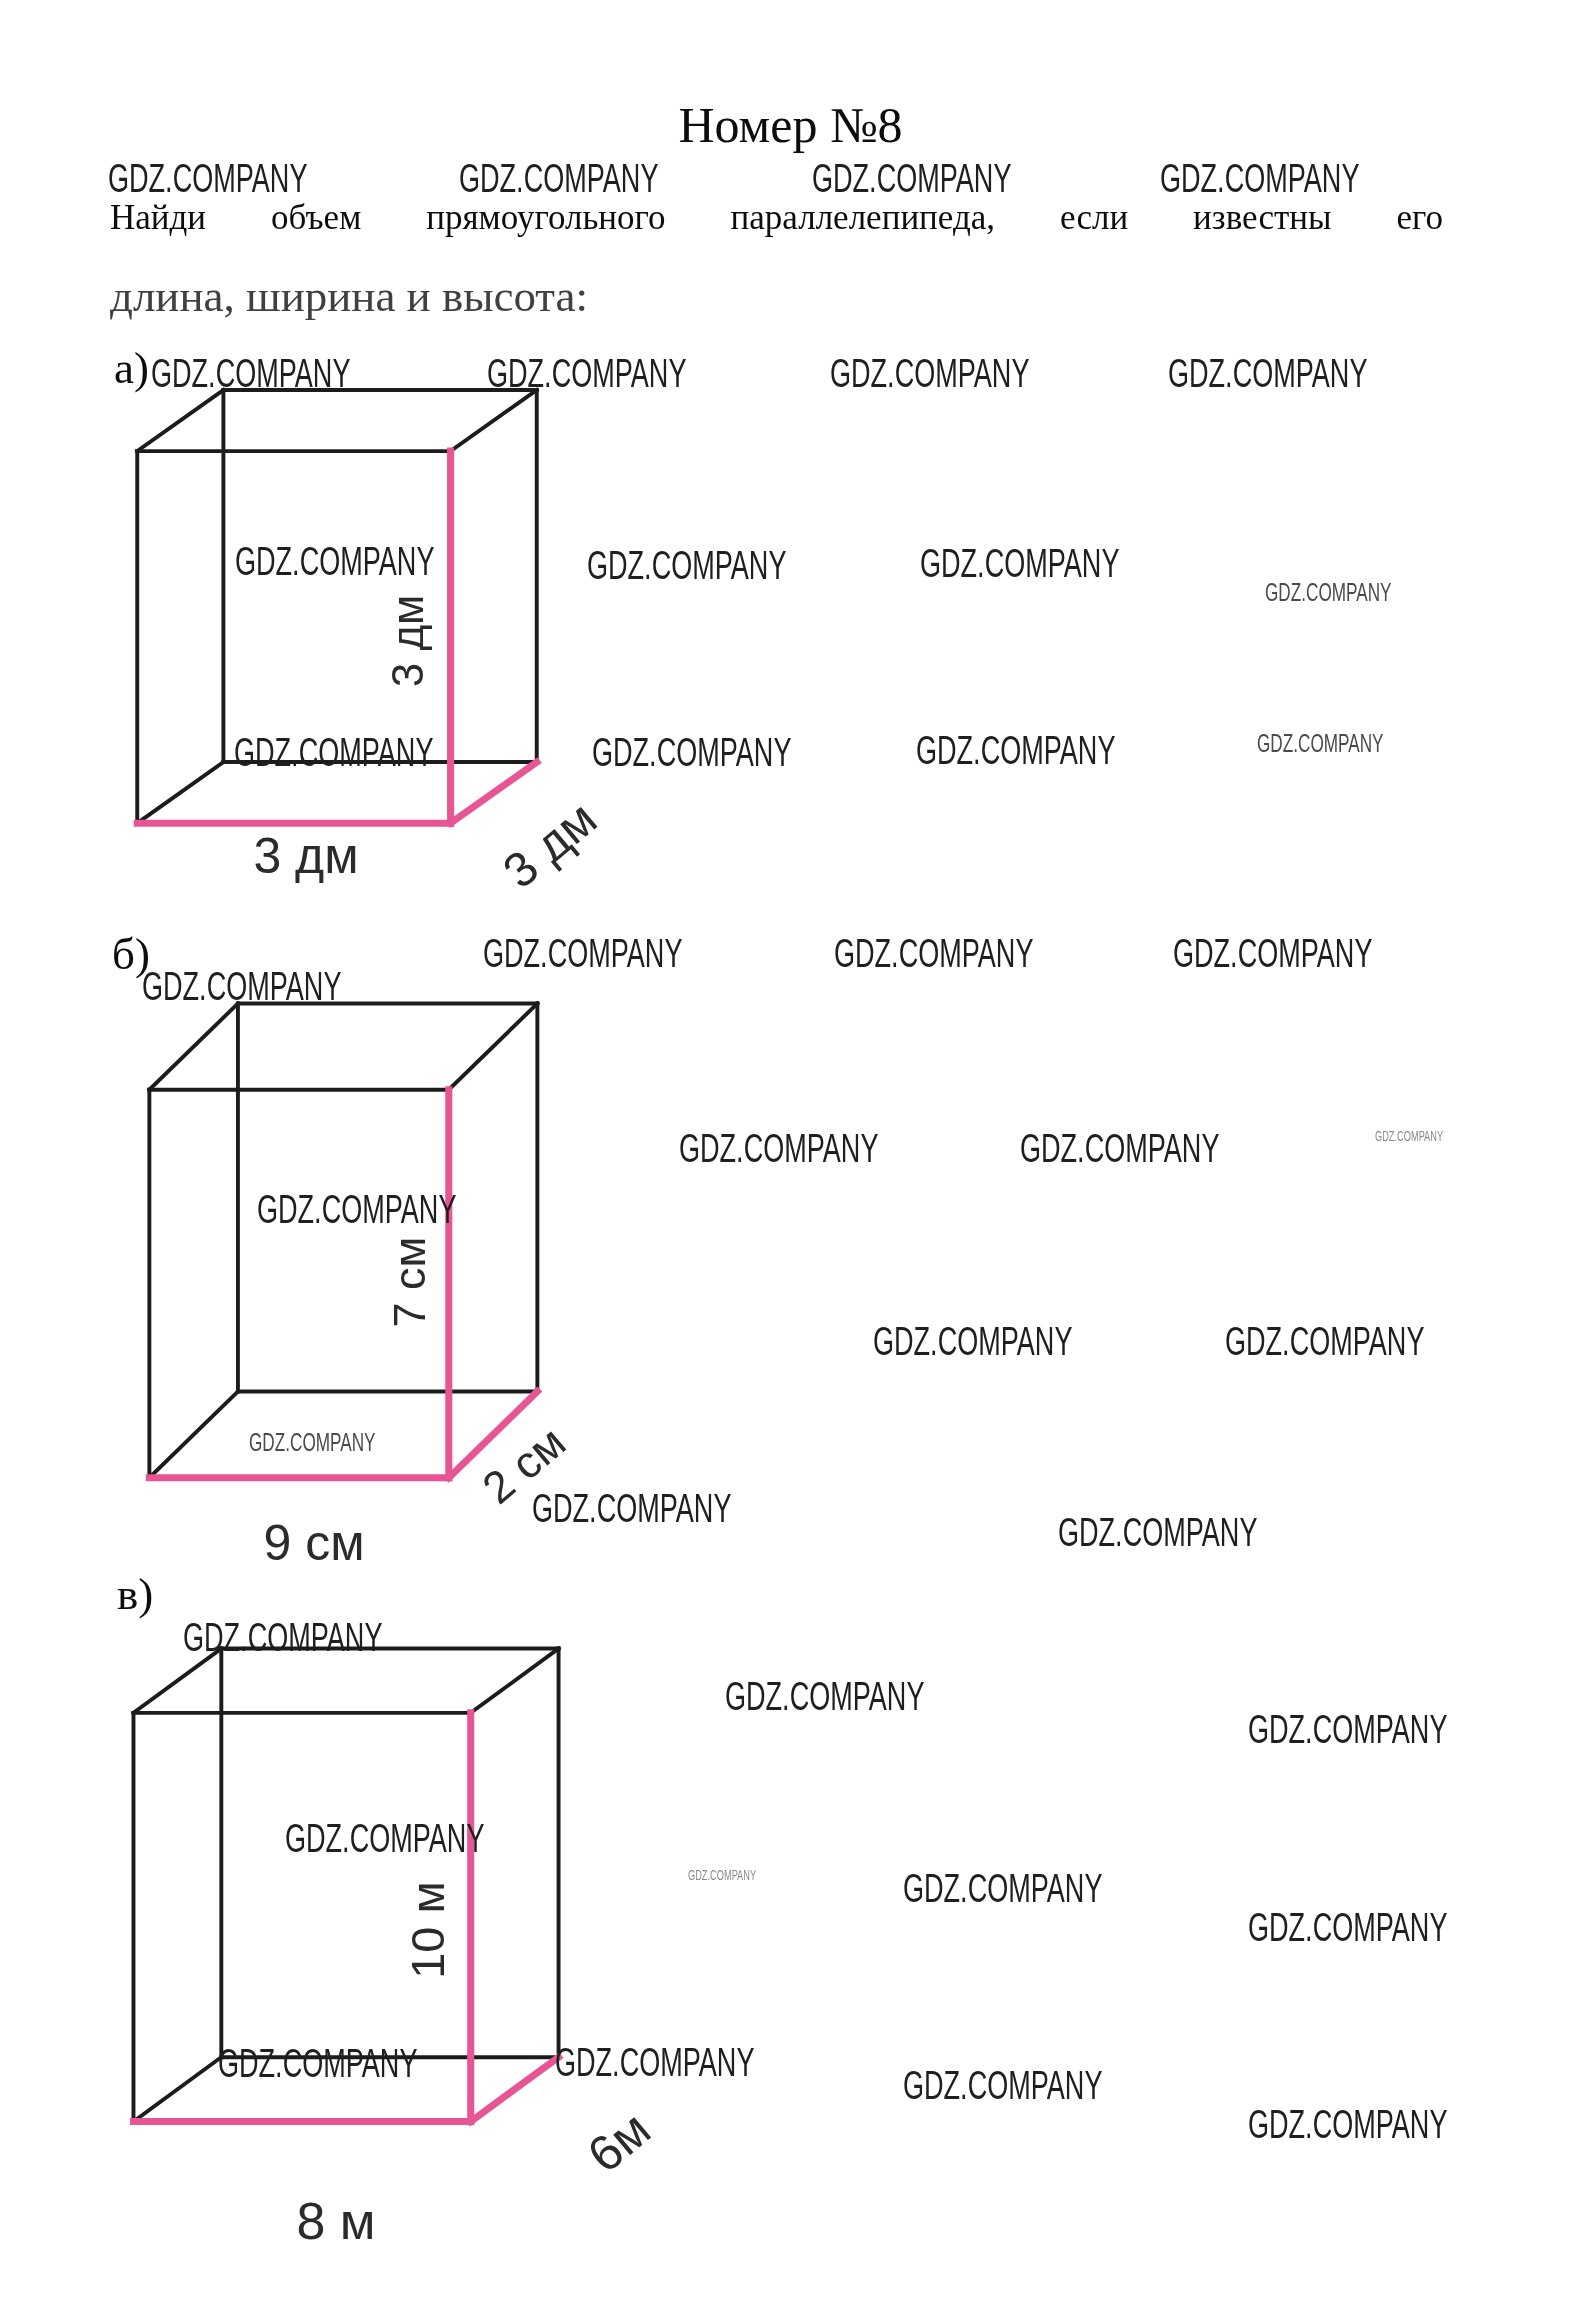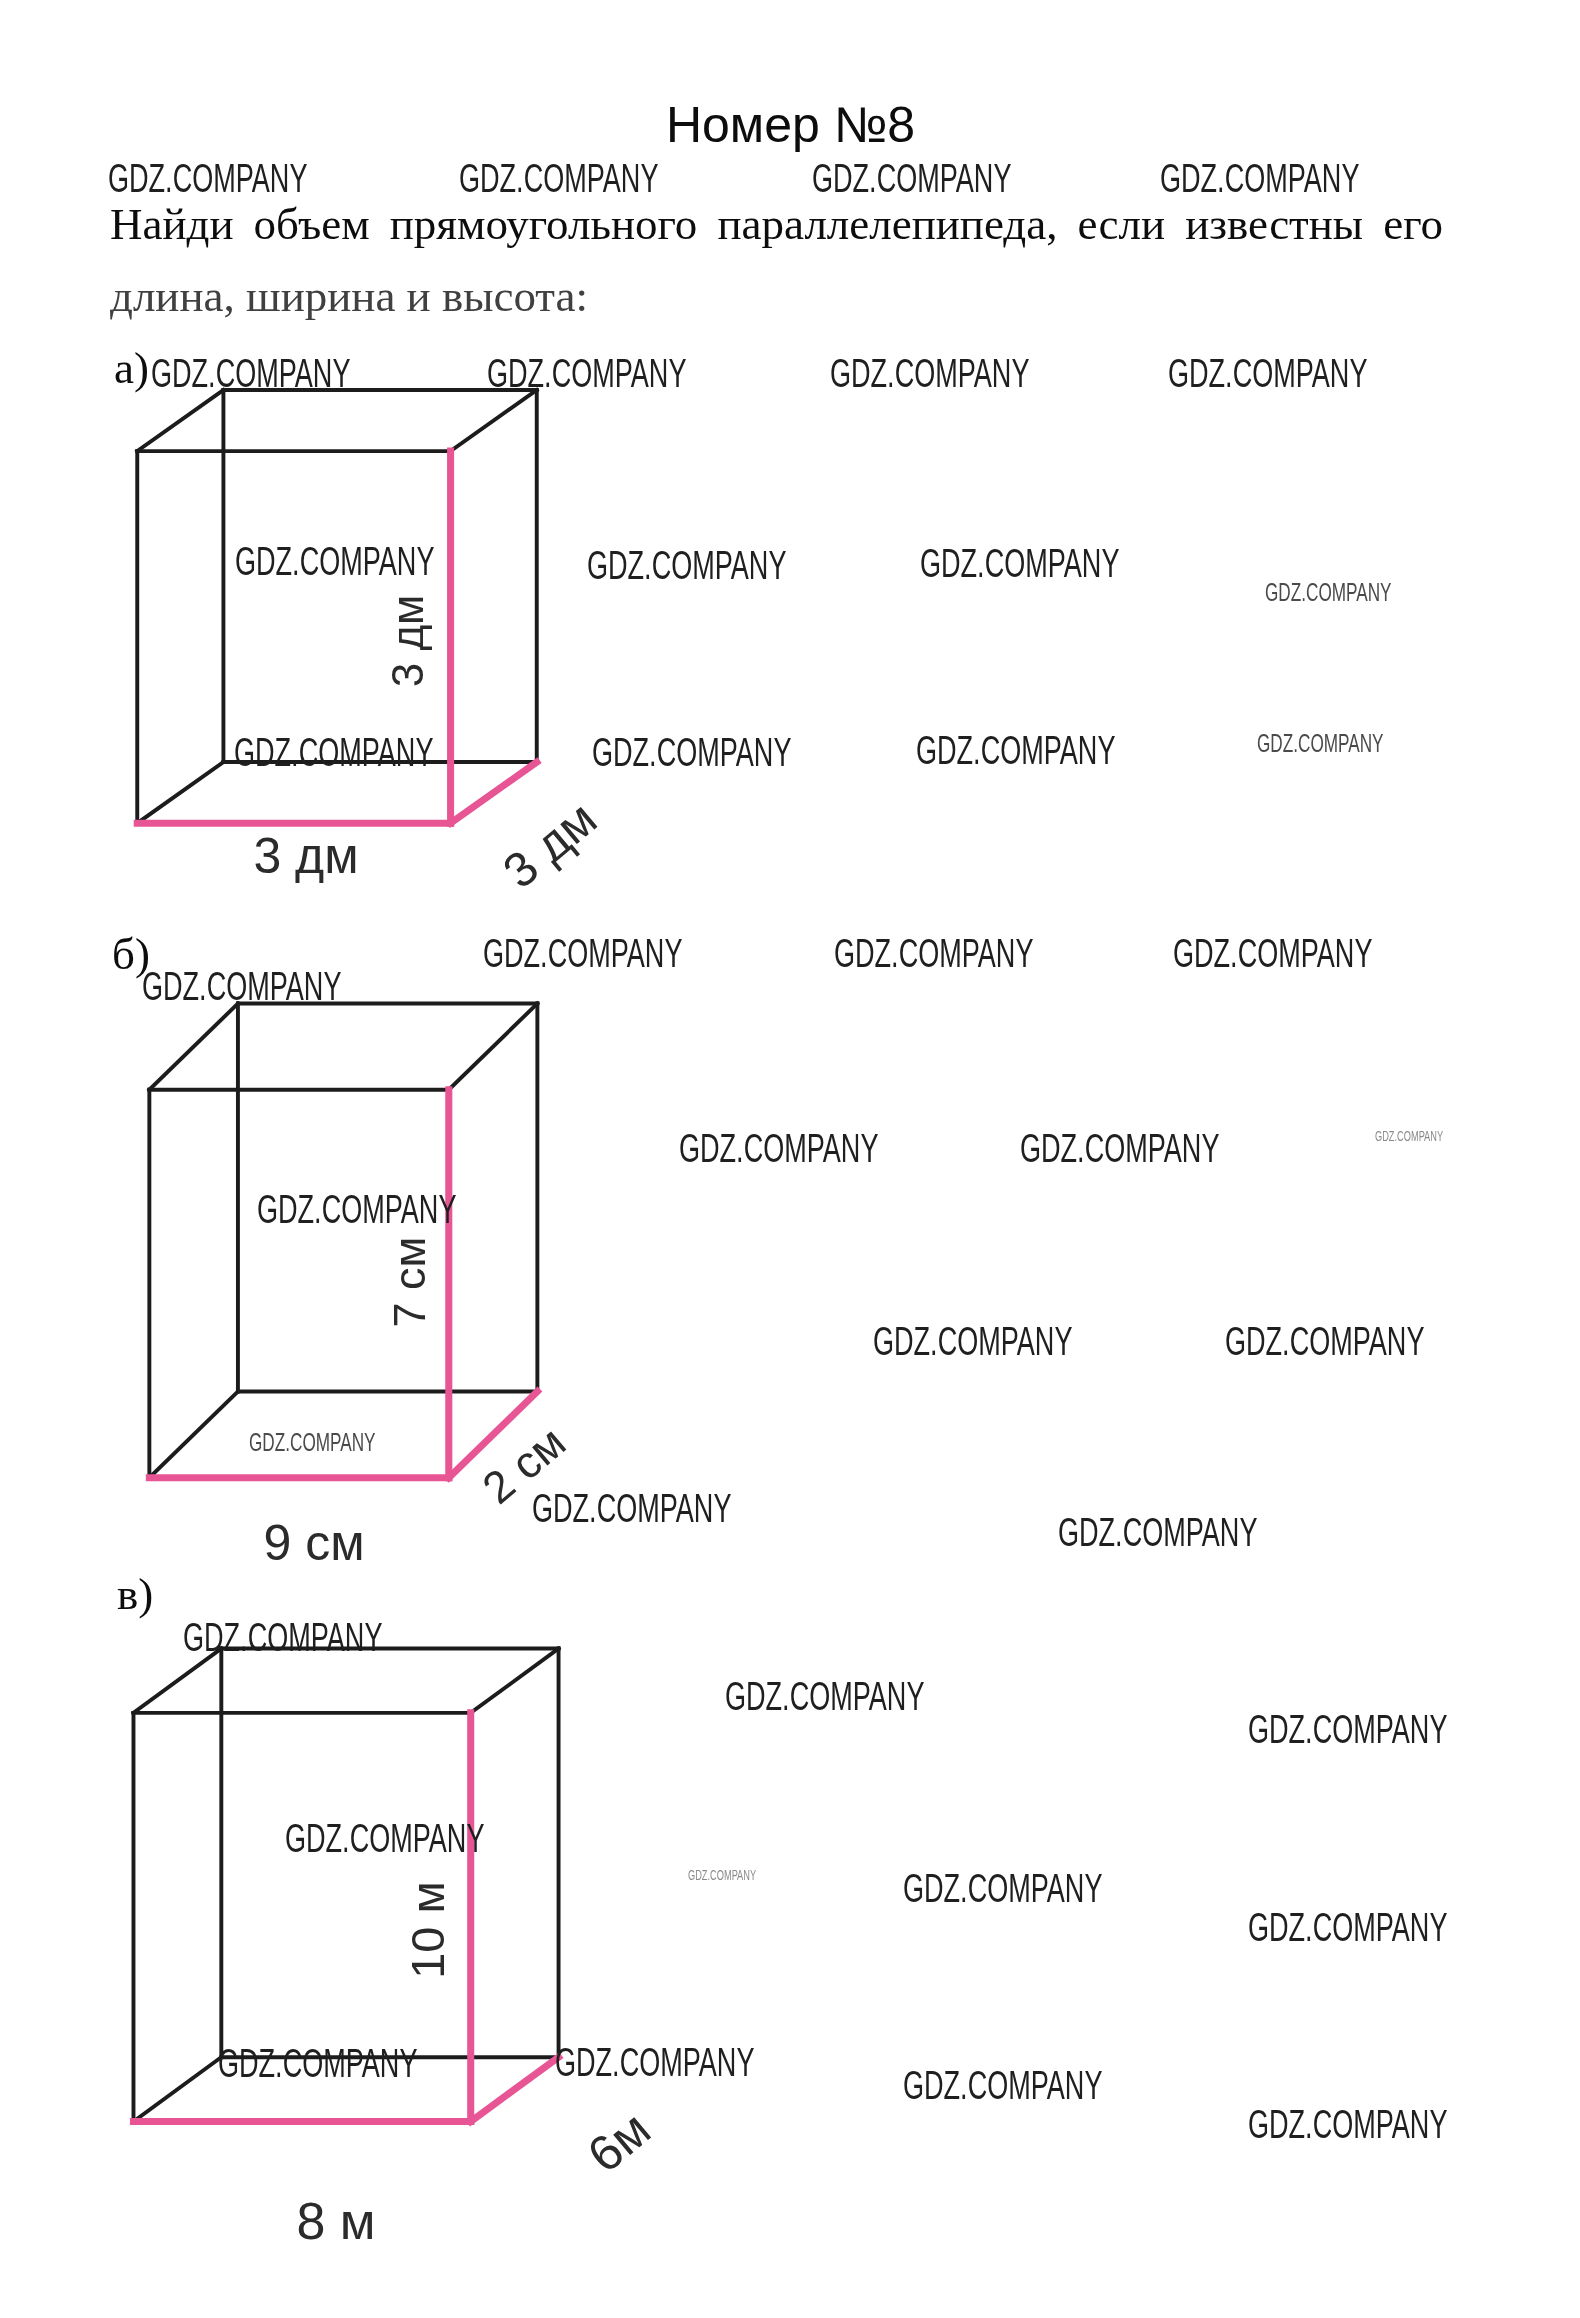--- a/index.html
+++ b/index.html
@@ -11,25 +11,25 @@
     color: #111;
     overflow: hidden;
   }
   .abs { position: absolute; }
 
   
   .page-title {
     left: 0; top: 96px; width: 1581px;
     text-align: center;
     font-size: 50px; color: #0d0d0d;
-    font-family: Liberation Sans, sans-serif;
+    font-family: Liberation Serif, serif;
   }
   .problem-line1 {
     left: 110px; top: 198px; width: 1333px;
-    font-size: 45px; color: #0d0d0d;
+    font-size: 35px; color: #0d0d0d;
     text-align: justify; text-align-last: justify;
     white-space: nowrap;
     font-family: Liberation Serif, serif;
   }
   .problem-line2 {
     left: 110px; top: 270px;
     font-size: 45px; color: #404040;
   }
 
   

